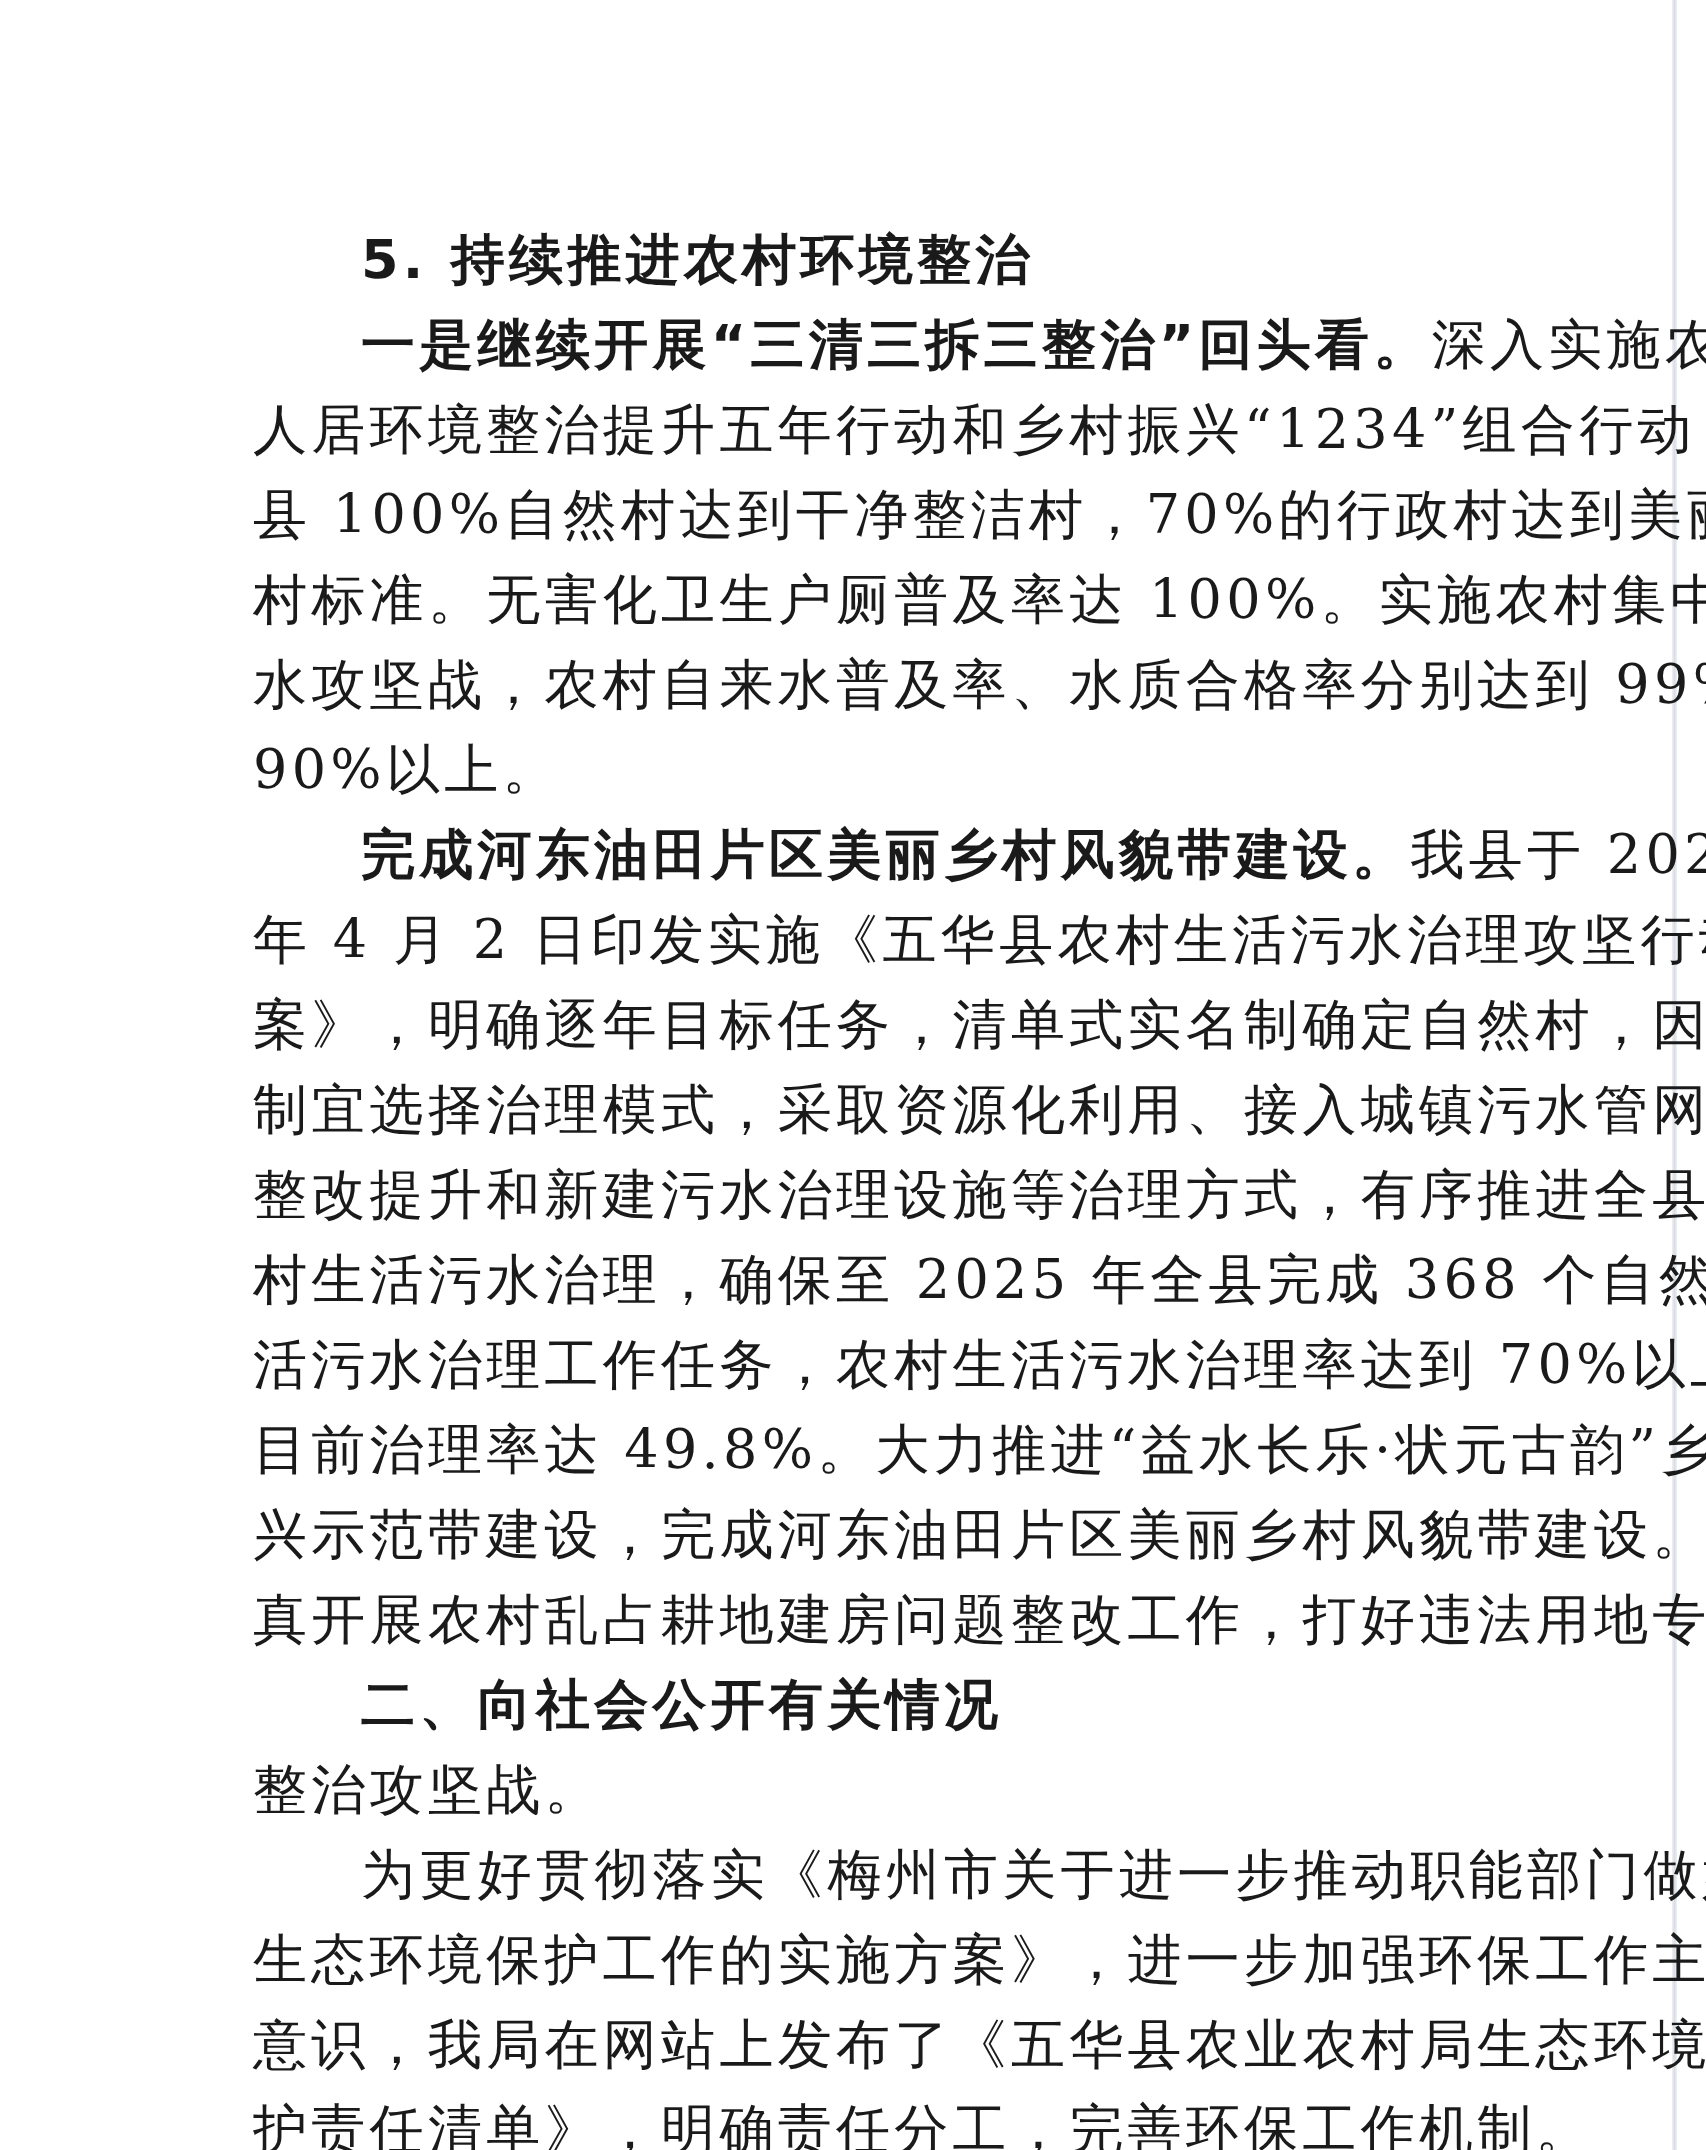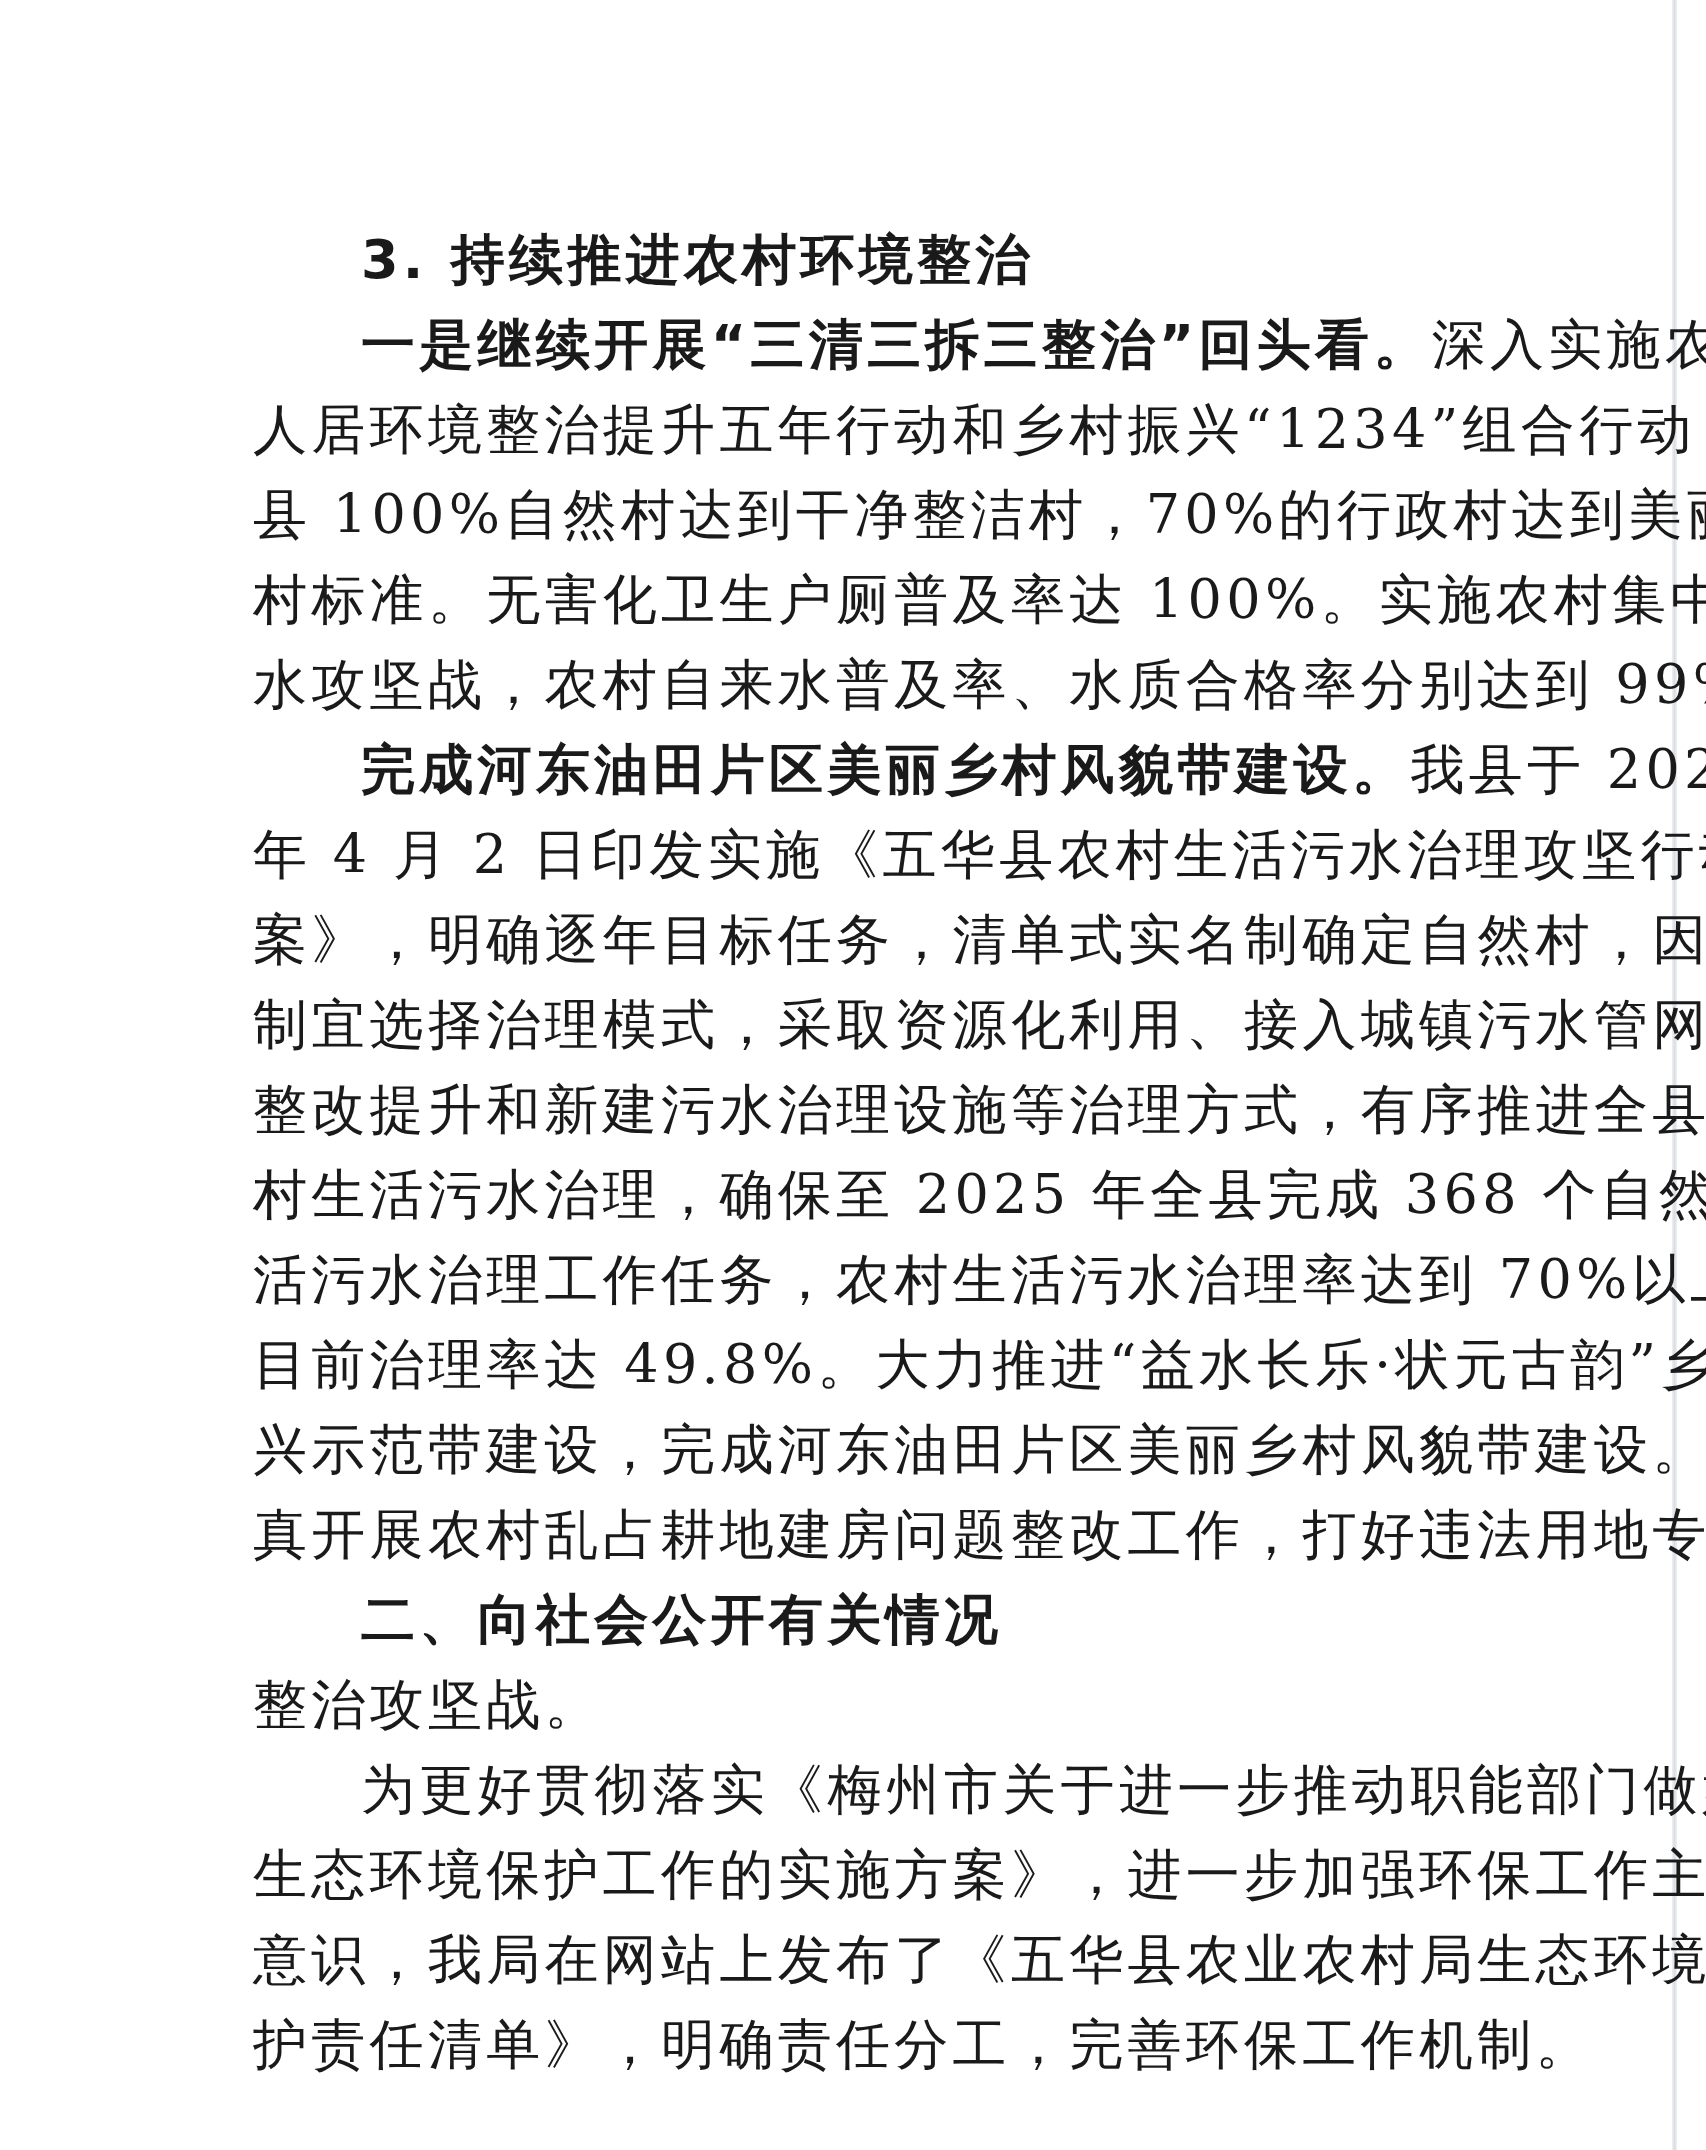--- a/index.html
+++ b/index.html
@@ -26,27 +26,28 @@
   .bold { font-weight: bold; font-family: "DejaVu Sans", "Liberation Sans", sans-serif; }
   .heading { font-family: "DejaVu Sans", "Liberation Sans", sans-serif; font-weight: bold; }
 </style>
 </head>
 <body>
 
 <div class="page">
   <div class="scan-edge"></div>
 
   <div class="content">
-    <div class="line indent last heading">3. 持续推进农村环境整治</div>
+    <div class="line indent last heading">5. 持续推进农村环境整治</div>
 
     <div class="line indent"><span class="bold">一是继续开展“三清三拆三整治”回头看。</span><span>深入实施农村</span></div>
     <div class="line">人居环境整治提升五年行动和乡村振兴“1234”组合行动，全</div>
     <div class="line">县 100%自然村达到干净整洁村，70%的行政村达到美丽宜居</div>
     <div class="line">村标准。无害化卫生户厕普及率达 100%。实施农村集中供</div>
     <div class="line">水攻坚战，农村自来水普及率、水质合格率分别达到 99%和</div>
+    <div class="line last">90%以上。</div>
 
     <div class="line indent"><span class="bold">完成河东油田片区美丽乡村风貌带建设。</span><span>我县于 2022</span></div>
     <div class="line">年 4 月 2 日印发实施《五华县农村生活污水治理攻坚行动方</div>
     <div class="line">案》，明确逐年目标任务，清单式实名制确定自然村，因地</div>
     <div class="line">制宜选择治理模式，采取资源化利用、接入城镇污水管网、</div>
     <div class="line">整改提升和新建污水治理设施等治理方式，有序推进全县农</div>
     <div class="line">村生活污水治理，确保至 2025 年全县完成 368 个自然村生</div>
     <div class="line">活污水治理工作任务，农村生活污水治理率达到 70%以上，</div>
     <div class="line">目前治理率达 49.8%。大力推进“益水长乐·状元古韵”乡村振</div>
     <div class="line">兴示范带建设，完成河东油田片区美丽乡村风貌带建设。认</div>

